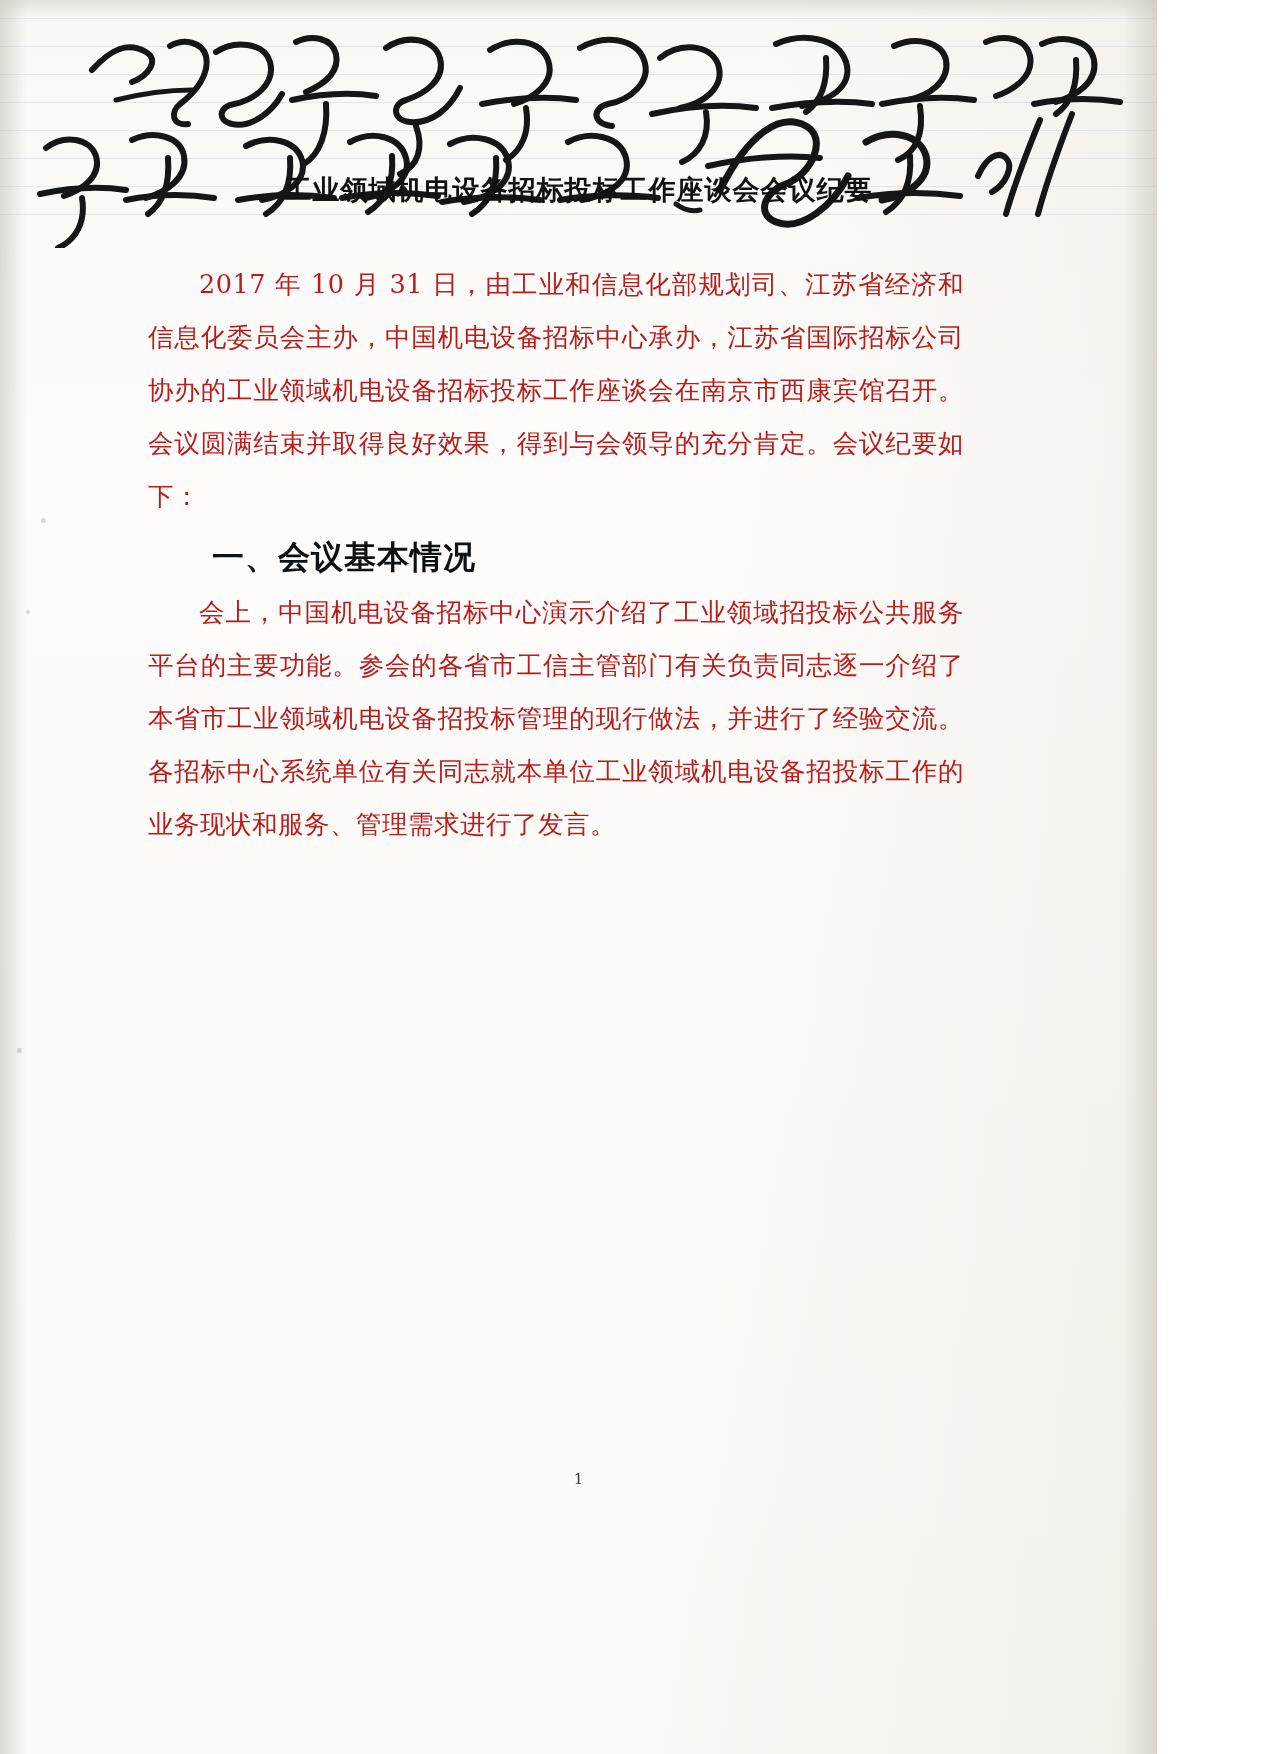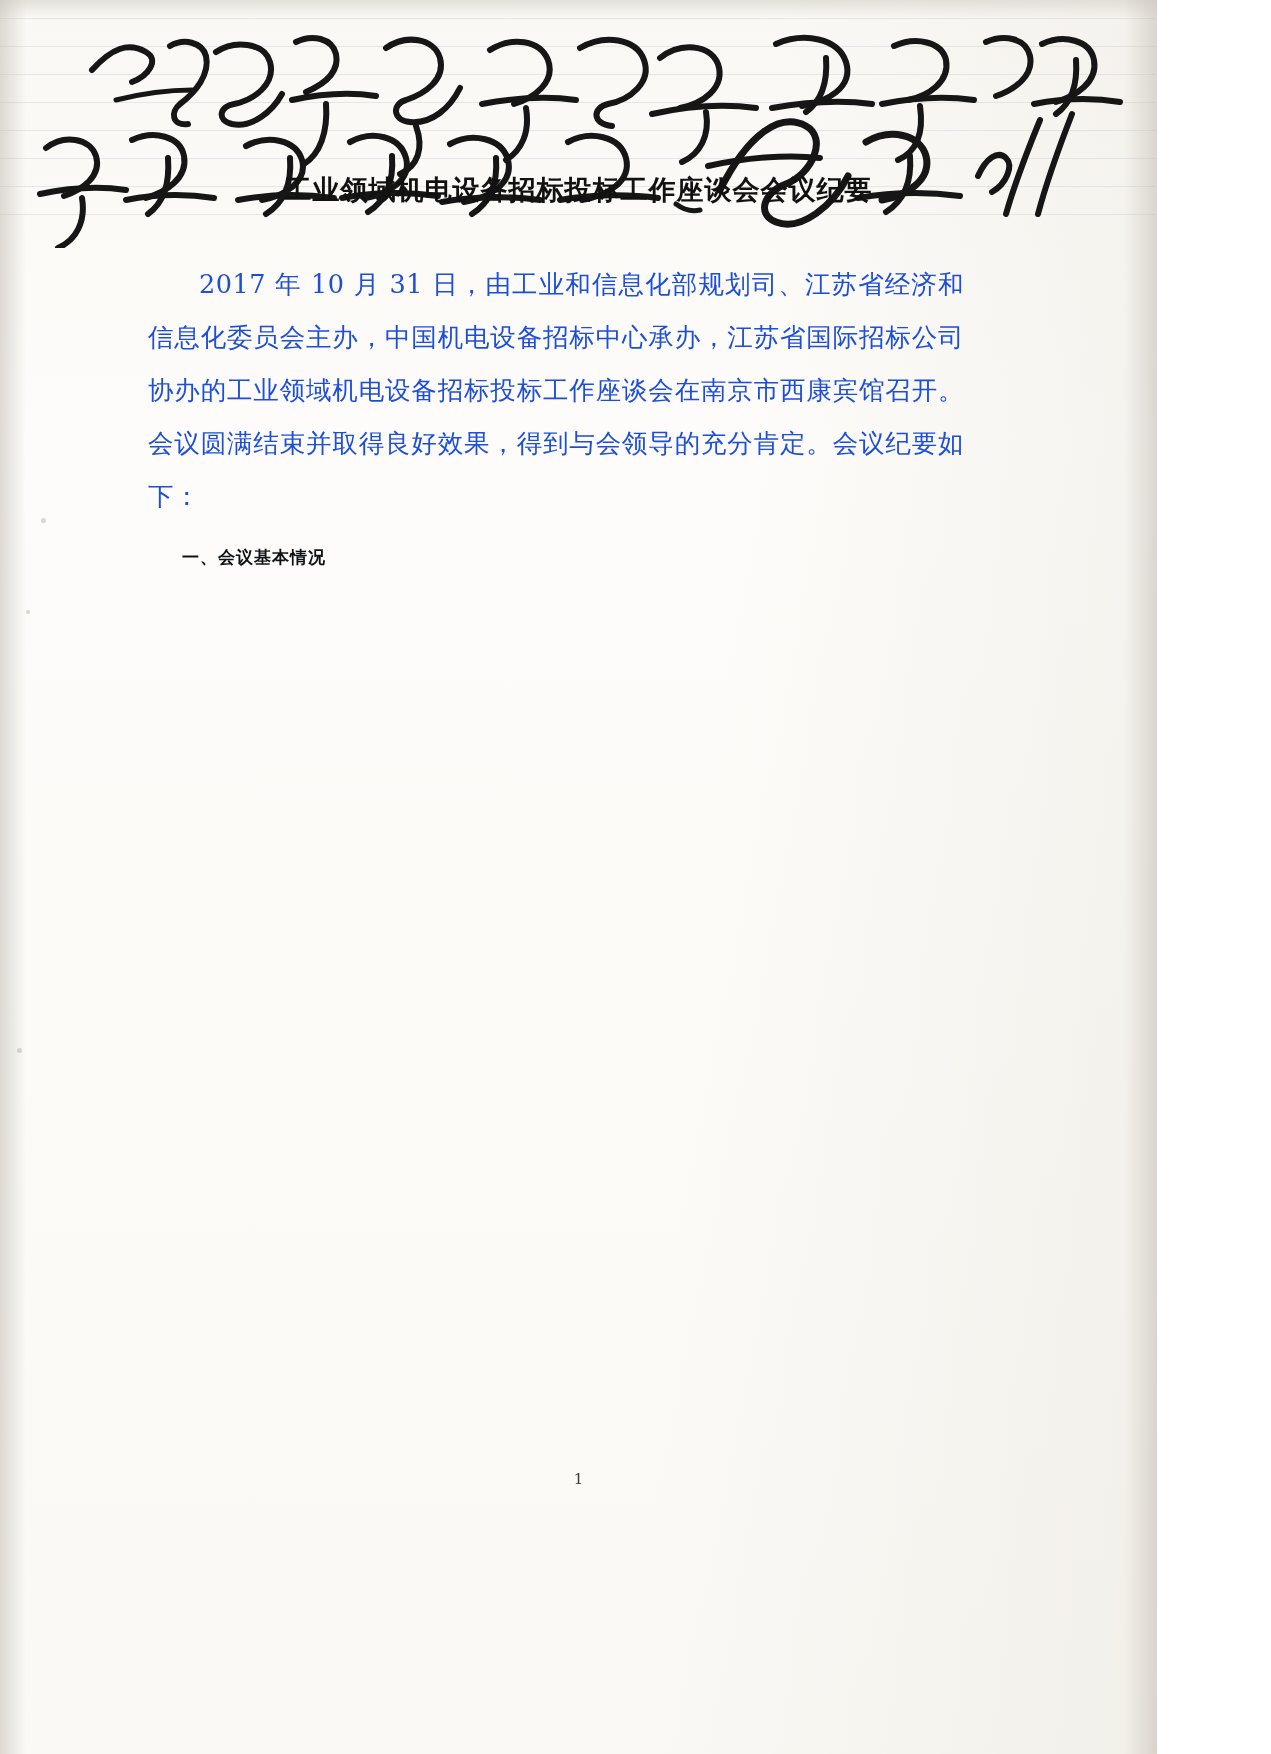--- a/index.html
+++ b/index.html
@@ -86,29 +86,29 @@
     position: absolute;
     left: 148px;
     top: 258px;
     width: 816px;
   }
 
   p.para {
     margin: 0 0 2px 0;
     font-size: 25.5px;
     line-height: 53px;
-    color: #1d4ed8;
+    color: #b91c1c;
     text-align: justify;
     text-indent: 2em;
     letter-spacing: 0.5px;
     font-family: "DejaVu Serif", serif;
   }
   h2.section {
     margin: 8px 0 2px 0;
-    font-size: 17px;
+    font-size: 32px;
     line-height: 53px;
     font-family: "DejaVu Sans", sans-serif;
     font-weight: bold;
     text-indent: 2em;
     color: #0e1114;
     letter-spacing: 1px;
   }
 
   .page-number {
     position: absolute;
@@ -210,20 +210,21 @@
     </svg>
   </div>
 
   <div class="doc-title">工业领域机电设备招标投标工作座谈会会议纪要</div>
 
   <div class="body-wrap">
     <p class="para">2017 年 10 月 31 日，由工业和信息化部规划司、江苏省经济和信息化委员会主办，中国机电设备招标中心承办，江苏省国际招标公司协办的工业领域机电设备招标投标工作座谈会在南京市西康宾馆召开。会议圆满结束并取得良好效果，得到与会领导的充分肯定。会议纪要如下：</p>
 
     <h2 class="section">一、会议基本情况</h2>
 
+    <p class="para">会上，中国机电设备招标中心演示介绍了工业领域招投标公共服务平台的主要功能。参会的各省市工信主管部门有关负责同志逐一介绍了本省市工业领域机电设备招投标管理的现行做法，并进行了经验交流。各招标中心系统单位有关同志就本单位工业领域机电设备招投标工作的业务现状和服务、管理需求进行了发言。</p>
   </div>
 
   <div class="page-number">1</div>
 
   <span class="speck" style="left:41px;top:518px;width:5px;height:5px;"></span>
   <span class="speck" style="left:26px;top:610px;width:4px;height:4px;"></span>
   <span class="speck" style="left:17px;top:1048px;width:5px;height:5px;"></span>
   <span class="speck" style="left:1246px;top:700px;width:4px;height:4px;"></span>
 
   <div class="edge-shadow-left"></div>

